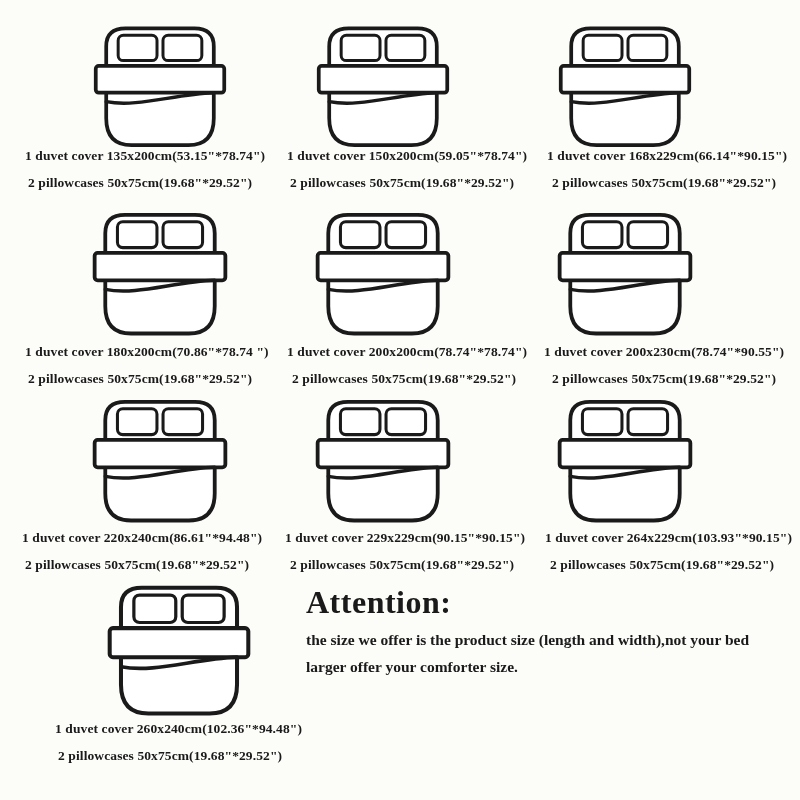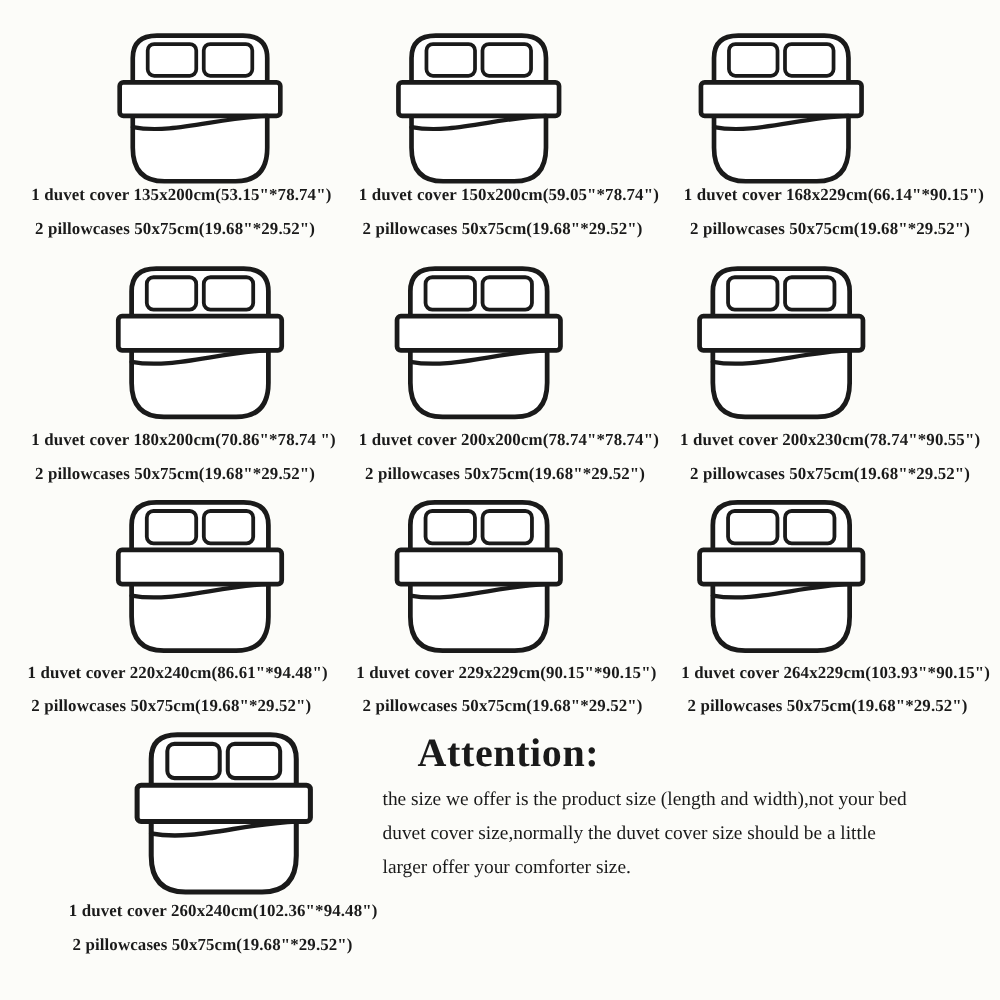--- a/index.html
+++ b/index.html
@@ -25,24 +25,23 @@
   .attention {
     position:absolute;
     left:306px; top:584px;
     width:494px;
   }
   .attention-title {
     font-weight:bold;
     font-size:32px;
     letter-spacing:0.5px;
     margin-bottom:5px;
-    margin-left:28px;
   }
   .attention-line {
-    font-weight:normal;
+    font-weight:bold;
     font-size:15.5px;
     line-height:27px;
     white-space:nowrap;
   }
 </style>
 </head>
 <body>
 
 <svg width="0" height="0" style="position:absolute" aria-hidden="true">
   <defs>
@@ -137,17 +136,16 @@
     <svg class="bed" style="left:73px;top:583px;width:212px;height:137px">
         <use href="#bed-icon"></use>
       </svg>
     <div class="label" style="left:55px;top:721px">1 duvet cover 260x240cm(102.36"*94.48")</div>
     <div class="label" style="left:58px;top:748px">2 pillowcases 50x75cm(19.68"*29.52")</div>
   </div>
 
   <div class="attention">
     <div class="attention-title">Attention:</div>
     <div class="attention-line">the size we offer is the product size (length and width),not your bed</div>
-    <div class="attention-line">duvet cover size,normally the duvet cover size should be a little</div>
     <div class="attention-line">larger offer your comforter size.</div>
   </div>
 
 </div>
 
 </body></html>

